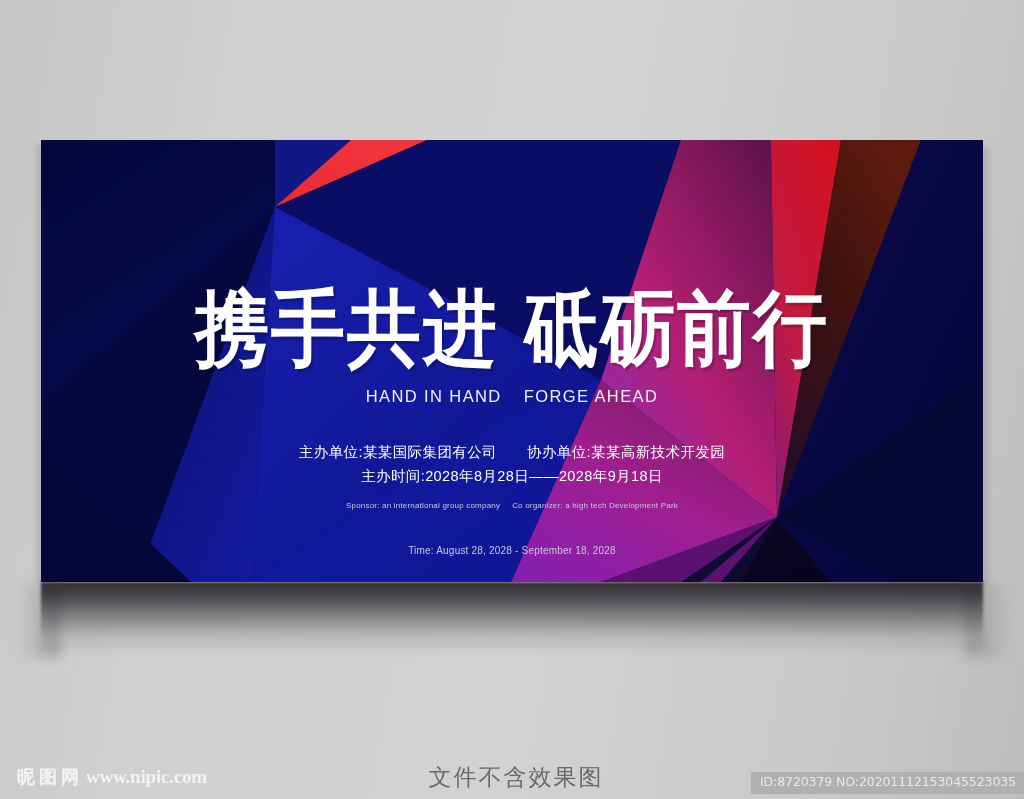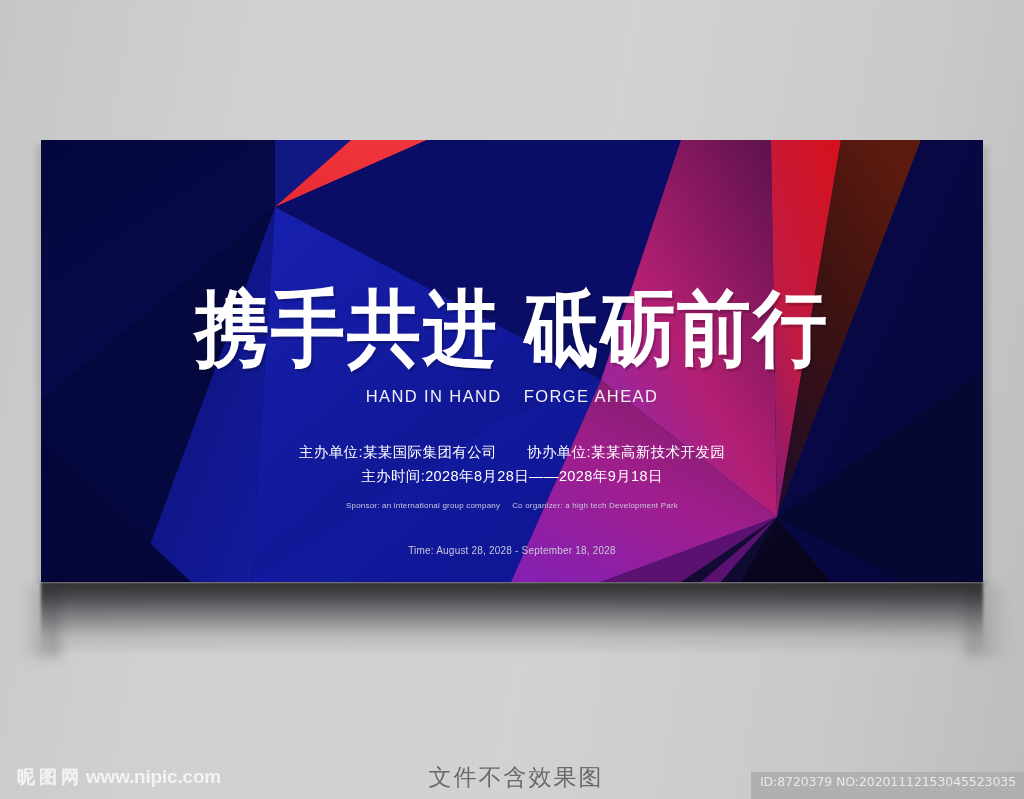--- a/index.html
+++ b/index.html
@@ -227,35 +227,35 @@
     color: #f2f2f2;
     font-family: "DejaVu Sans", sans-serif;
     font-size: 18px;
     font-weight: bold;
     line-height: 20px;
     padding: 0 1px;
     text-shadow: 0 0 1px rgba(255,255,255,0.6);
   }
   #watermark-url {
     color: #f3f3f3;
-    font-family: Liberation Sans, sans-serif;
+    font-family: Liberation Serif, serif;
     font-size: 19px;
     font-weight: bold;
     letter-spacing: -0.2px;
   }
 
   #id-badge {
     position: absolute;
     right: 0;
     top: 772px;
     background: #b0b0b0;
     color: #e9e9e9;
     font-family: "DejaVu Sans", sans-serif;
     font-size: 12.5px;
-    padding: 2px 8px 11px 9px;
+    padding: 2px 8px 5px 9px;
     letter-spacing: -0.1px;
     white-space: nowrap;
   }
 </style>
 </head>
 <body>
 
 <div id="page-backdrop"></div>
 
 <div id="banner-edge-left"></div>

